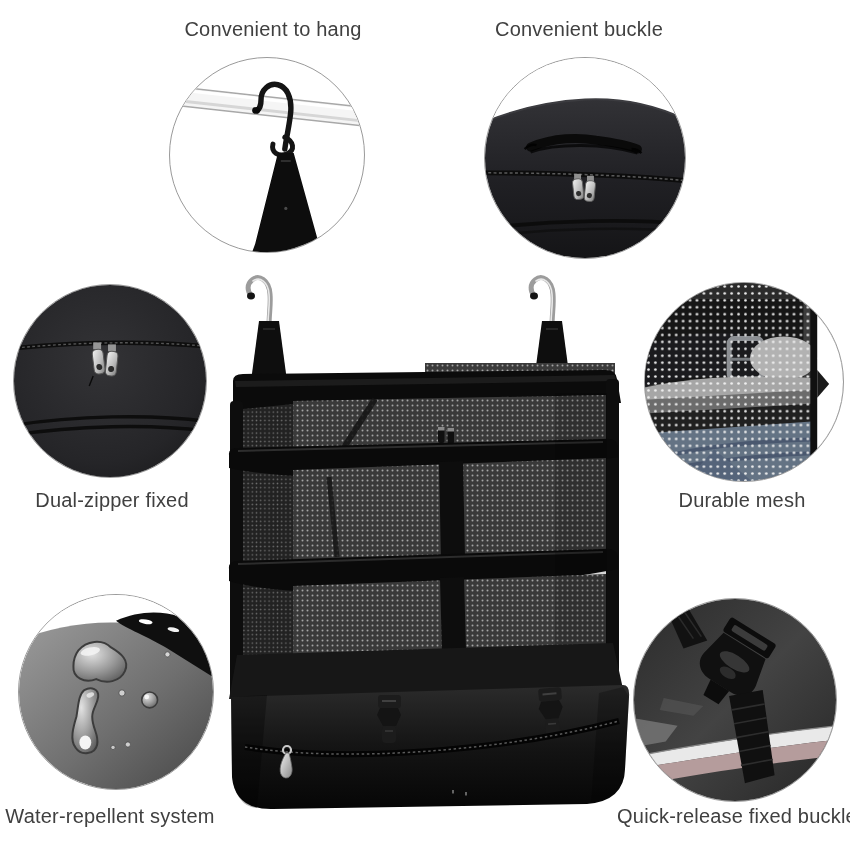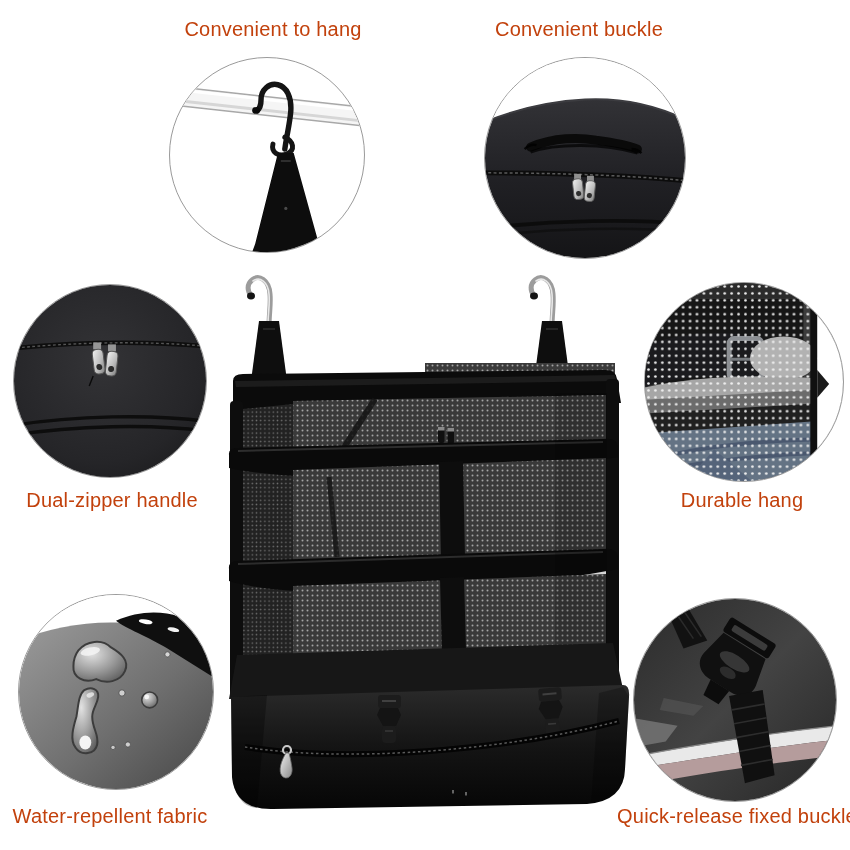--- a/index.html
+++ b/index.html
@@ -3,34 +3,34 @@
 <meta charset="utf-8">
 <style>
   html,body{margin:0;padding:0;}
   body{width:850px;height:850px;position:relative;background:#ffffff;overflow:hidden;
        font-family:"Liberation Sans", sans-serif;}
   .stage{position:absolute;inset:0;}
   .disc{position:absolute;border-radius:50%;border:1px solid #9a9a9a;overflow:hidden;
         box-sizing:border-box;background:#fff;}
   .disc svg{display:block;width:100%;height:100%;}
   .feat-label{position:absolute;transform:translateX(-50%);white-space:nowrap;
-        font-size:20px;color:#c2410c;letter-spacing:0.2px;}
+        font-size:20px;color:#404040;letter-spacing:0.2px;}
   .product{position:absolute;left:225px;top:263px;width:420px;height:572px;}
   figure{margin:0;}
 </style>
 </head>
 <body>
 
 <div class="stage">
 
   <div class="feat-label" style="left:273px;top:18px;">Convenient to hang</div>
   <div class="feat-label" style="left:579px;top:18px;">Convenient buckle</div>
-  <div class="feat-label" style="left:112px;top:489px;">Dual-zipper handle</div>
-  <div class="feat-label" style="left:742px;top:489px;">Durable hang</div>
-  <div class="feat-label" style="left:110px;top:805px;">Water-repellent fabric</div>
+  <div class="feat-label" style="left:112px;top:489px;">Dual-zipper fixed</div>
+  <div class="feat-label" style="left:742px;top:489px;">Durable mesh</div>
+  <div class="feat-label" style="left:110px;top:805px;">Water-repellent system</div>
   <div class="feat-label" style="left:737px;top:805px;">Quick-release fixed buckle</div>
 
   <figure class="disc" style="left:169px;top:57px;width:196px;height:196px;">
     <svg viewBox="0 0 196 196">
 
       <path d="M-2,28 L198,50 L198,69 L-2,47 Z" fill="#f5f5f5" stroke="#a8a8a8" stroke-width="1.5"></path>
       <path d="M-2,42 L198,64" stroke="#d6d6d6" stroke-width="3" fill="none"></path>
       <path d="M-2,31 L198,53" stroke="#ffffff" stroke-width="3" fill="none"></path>
 
       <path d="M116,92 C118,78 121,66 122,54 C123,40 118,29 109,27 C100,25 92,32 92,42 C92,48 90,52 88,53" fill="none" stroke="#141414" stroke-width="5.5" stroke-linecap="round"></path>

